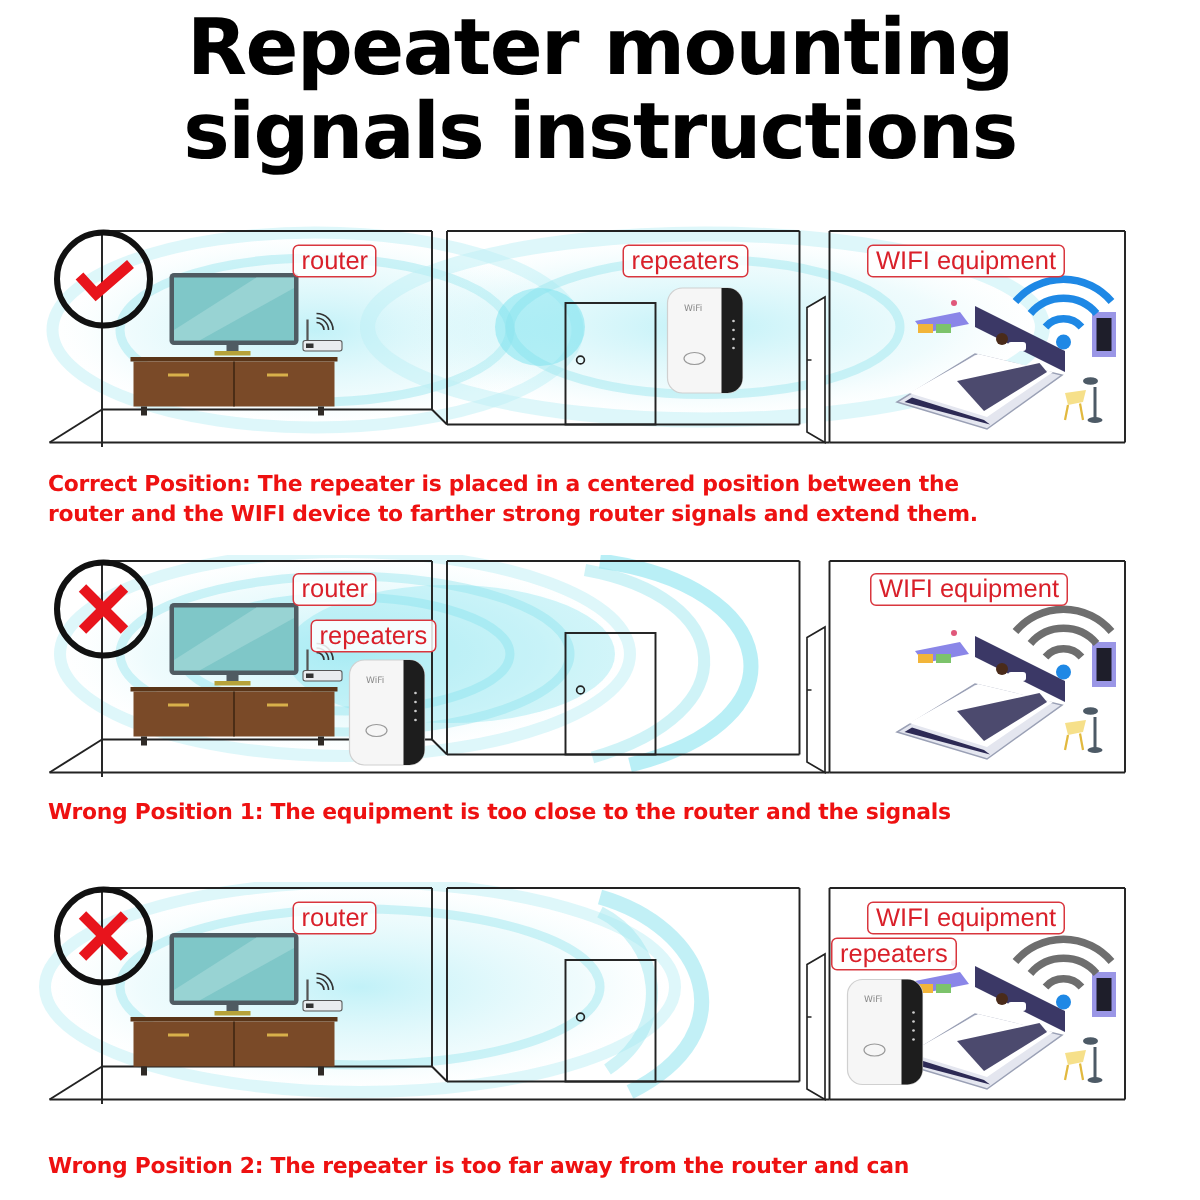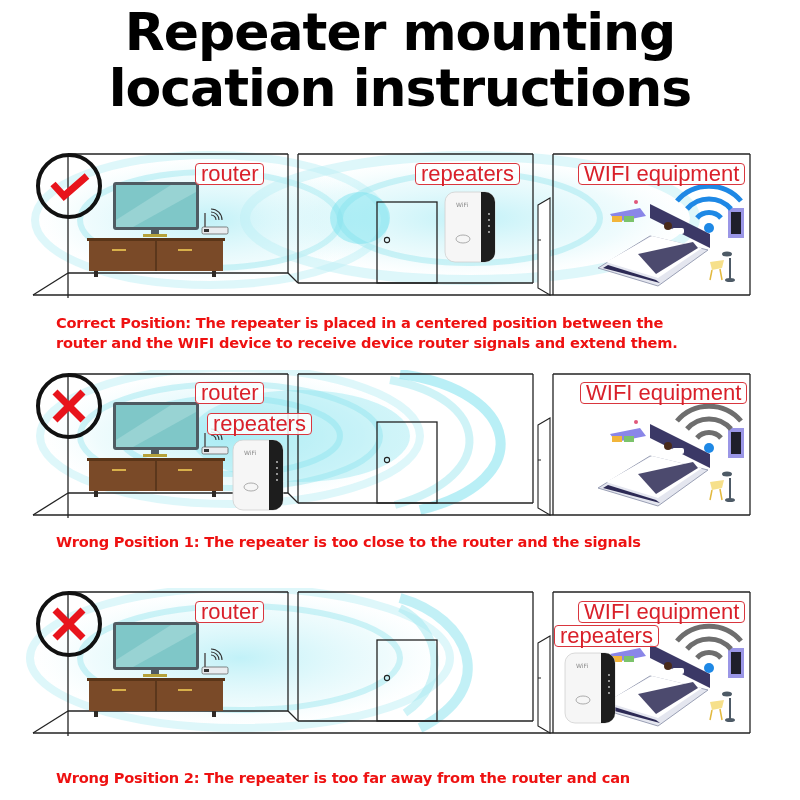--- a/index.html
+++ b/index.html
@@ -13,37 +13,37 @@
     letter-spacing: -1px;
   }
   .title .line { display: block; }
 
   .scene { position: absolute; left: 0; width: 800px; height: 150px; }
   .scene svg { position: absolute; left: 0; top: 0; }
 
   .label {
     position: absolute; border: 1.5px solid #d9363e; border-radius: 4px;
     color: #d9202a; background: rgba(255,255,255,0.85);
-    font-family: "Liberation Sans", sans-serif; font-size: 22px; line-height: 20px;
+    font-family: "Liberation Sans", sans-serif; font-size: 17px; line-height: 20px;
     padding: 0 5px; white-space: nowrap;
   }
 
   .caption {
     position: absolute; left: 32px; width: 760px;
     color: #ee1111; font-family: "DejaVu Sans", sans-serif; font-weight: bold;
     font-size: 14.6px; line-height: 20px; letter-spacing: -0.2px;
   }
-  .caption .line { display: block; white-space: nowrap; margin-left: 24px; }
+  .caption .line { display: block; white-space: nowrap; }
 </style>
 </head>
 <body>
 
 <div class="title">
   <span class="line">Repeater mounting</span>
-  <span class="line">location instructions</span>
+  <span class="line">signals instructions</span>
 </div>
 
 <svg width="0" height="0" style="position:absolute">
   <defs>
     <radialGradient id="sig" cx="50%" cy="50%" r="50%">
       <stop offset="0%" stop-color="#8fe6f2" stop-opacity="0.55"></stop>
       <stop offset="70%" stop-color="#bff1f7" stop-opacity="0.25"></stop>
       <stop offset="100%" stop-color="#e8fbfd" stop-opacity="0"></stop>
     </radialGradient>
     <g id="tv-cabinet">
@@ -167,21 +167,21 @@
       <path d="M-22,-19 a29,29 0 0 1 44,0" fill="none" stroke="#1e88e5" stroke-width="5"></path>
       <path d="M-32,-27 a42,42 0 0 1 64,0" fill="none" stroke="#1e88e5" stroke-width="5"></path>
     </g>
   </svg>
   <div class="label" style="left:195px; top:13px;">router</div>
   <div class="label" style="left:415px; top:13px;">repeaters</div>
   <div class="label" style="left:578px; top:13px;">WIFI equipment</div>
 </div>
 <div class="caption" style="top:313px;">
   <span class="line">Correct Position: The repeater is placed in a centered position between the</span>
-  <span class="line">router and the WIFI device to receive device router signals and extend them.</span>
+  <span class="line">router and the WIFI device to farther strong router signals and extend them.</span>
 </div>
 
 <div class="scene" style="top:370px;">
   <svg width="800" height="150" viewBox="0 0 800 150">
     <g>
       <ellipse cx="230" cy="66" rx="190" ry="68" fill="url(#sig)"></ellipse>
       <ellipse cx="230" cy="66" rx="110" ry="38" fill="none" stroke="#9fe7f0" stroke-width="6" opacity="0.55"></ellipse>
       <ellipse cx="230" cy="66" rx="150" ry="52" fill="none" stroke="#9fe7f0" stroke-width="6" opacity="0.5"></ellipse>
       <ellipse cx="230" cy="66" rx="190" ry="68" fill="none" stroke="#bdf0f6" stroke-width="8" opacity="0.5"></ellipse>
       <ellipse cx="300" cy="66" rx="110" ry="46" fill="#7fe2ee" opacity="0.35"></ellipse>
@@ -198,21 +198,21 @@
       <path d="M-12,-10 a16,16 0 0 1 24,0" fill="none" stroke="#6e6e6e" stroke-width="5"></path>
       <path d="M-22,-19 a29,29 0 0 1 44,0" fill="none" stroke="#6e6e6e" stroke-width="5"></path>
       <path d="M-32,-27 a42,42 0 0 1 64,0" fill="none" stroke="#6e6e6e" stroke-width="5"></path>
     </g>
   </svg>
   <div class="label" style="left:195px; top:12px;">router</div>
   <div class="label" style="left:207px; top:43px;">repeaters</div>
   <div class="label" style="left:580px; top:12px;">WIFI equipment</div>
 </div>
 <div class="caption" style="top:532px;">
-  <span class="line">Wrong Position 1: The repeater is too close to the router and the signals</span>
+  <span class="line">Wrong Position 1: The equipment is too close to the router and the signals</span>
 </div>
 
 <div class="scene" style="top:588px;">
   <svg width="800" height="150" viewBox="0 0 800 150">
     <g>
       <ellipse cx="240" cy="70" rx="210" ry="70" fill="url(#sig)"></ellipse>
       <ellipse cx="240" cy="70" rx="160" ry="52" fill="none" stroke="#9fe7f0" stroke-width="6" opacity="0.5"></ellipse>
       <ellipse cx="240" cy="70" rx="210" ry="70" fill="none" stroke="#bdf0f6" stroke-width="8" opacity="0.5"></ellipse>
       <path d="M400,10 C470,30 500,100 420,140" fill="none" stroke="#8fe4ef" stroke-width="10" opacity="0.55"></path>
       <path d="M400,20 C440,40 450,95 405,125" fill="none" stroke="#9fe7f0" stroke-width="8" opacity="0.5"></path>

